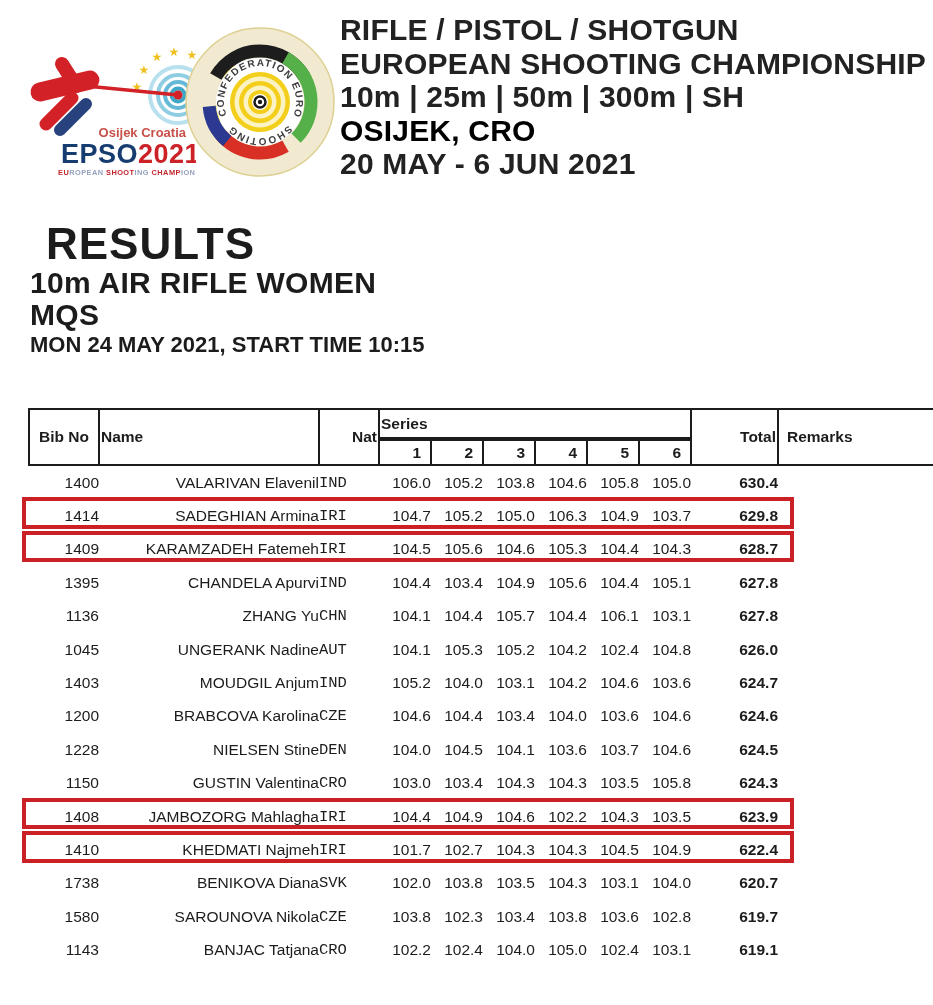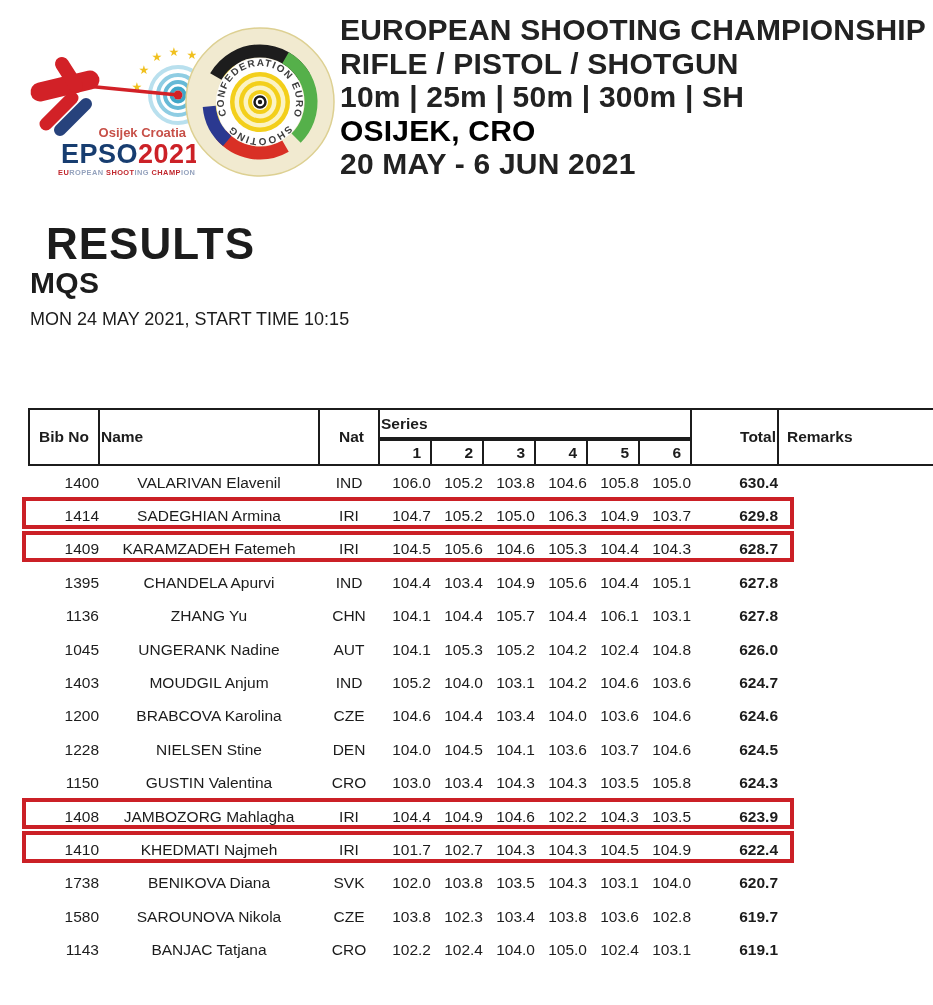--- a/index.html
+++ b/index.html
@@ -9,39 +9,39 @@
   
   .logo-epso { position:absolute; left:28px; top:18px; width:168px; height:162px; }
   .logo-esc  { position:absolute; left:185px; top:24px; width:152px; height:158px; }
   .masthead-title { position:absolute; left:340px; top:13px; font-weight:bold; font-size:30px; line-height:33.5px; white-space:nowrap; color:#222; letter-spacing:0.2px; }
   .masthead-title .loc { color:#000000; }
 
   
   .results-block { position:absolute; left:30px; top:221px; }
   .results-title { font-size:44px; font-weight:bold; line-height:46px; letter-spacing:1px;margin-left:16px; }
   .results-event, .results-category { font-size:30px; font-weight:bold; line-height:32px; letter-spacing:0.3px; }
-  .results-schedule { font-size:18px; font-weight:normal; line-height:26px; margin-top:7px; }
+  .results-schedule { font-size:22px; font-weight:bold; line-height:26px; margin-top:1px; }
 
   
   .table-section { position:absolute; left:28px; top:408px; width:905px; }
   table.results { border-collapse:collapse; table-layout:fixed; width:909px; font-size:15.5px; }
   table.results thead th { border:2px solid #1c1c1c; font-weight:bold; font-size:15.5px; background:#fff; }
   table.results thead tr.h1 { height:30px; }
   table.results thead tr.h2 { height:26px; }
   th.th-bib { text-align:center; }
   th.th-name { text-align:left; }
-  th.th-nat { text-align:center; padding-left:6px; }
+  th.th-nat { text-align:right; padding-left:6px; }
   th.th-series { text-align:left; border-bottom:4px solid #1c1c1c !important; }
   th.th-snum { text-align:right; padding-right:9px; font-weight:normal; font-weight:bold; }
   th.th-total { text-align:center;padding-left:48px; }
   th.th-remarks { text-align:left; padding-left:8px; }
   table.results tbody td { border:none; height:33.4px; vertical-align:middle; padding:0; }
   td.bib { text-align:right; padding-right:8px; }
-  td.name { text-align:center; padding-left:32px; }
-  td.nat { text-align:center; padding-left:5px; }
+  td.name { text-align:right; padding-left:32px; }
+  td.nat { text-align:left; padding-left:5px;font-family:Liberation Mono, monospace; }
   td.sv { text-align:right; padding-right:7px; }
   td.total { text-align:right; padding-right:8px; font-weight:bold; }
   td.remarks { text-align:left; }
   .red-box { position:absolute; border:4px solid #cb2026; box-sizing:border-box; pointer-events:none; background:transparent; }
 
   
   .epso-osijek { font-size:13px; font-weight:bold; fill:#c75048; }
   .epso-name { font-size:27px; font-weight:bold; fill:#173d70; letter-spacing:0.5px; }
   .epso-year { font-size:27px; font-weight:bold; fill:#cc2127; letter-spacing:0.5px; }
   .epso-tagline { font-size:7.4px; letter-spacing:0.45px; font-weight:bold; }
@@ -115,29 +115,30 @@
       <circle cx="75" cy="78" r="21" fill="#f3cf1b"></circle>
       <circle cx="75" cy="78" r="16.5" fill="#fbf3c4"></circle>
       <circle cx="75" cy="78" r="12" fill="#f3cf1b"></circle>
       <circle cx="75" cy="78" r="8" fill="#ffffff"></circle>
       <circle cx="75" cy="78" r="5.5" fill="#ffffff" stroke="#1a1a1a" stroke-width="2.5"></circle>
       <circle cx="75" cy="78" r="2.2" fill="#1a1a1a"></circle>
     </g>
   </svg>
 
   <div class="masthead-title">
+    <div>RIFLE / PISTOL / SHOTGUN</div>
     <div>EUROPEAN SHOOTING CHAMPIONSHIP</div>
-    <div>RIFLE / PISTOL / SHOTGUN</div>
     <div>10m | 25m | 50m | 300m | SH</div>
     <div class="loc">OSIJEK, CRO</div>
     <div>20 MAY - 6 JUN 2021</div>
   </div>
 
   <div class="results-block">
     <div class="results-title">RESULTS</div>
+    <div class="results-event">10m AIR RIFLE WOMEN</div>
     <div class="results-category">MQS</div>
     <div class="results-schedule">MON 24 MAY 2021, START TIME 10:15</div>
   </div>
 
   <div class="table-section">
     <table class="results">
       <colgroup>
         <col style="width:70px">
           <col style="width:220px">
           <col style="width:60px">

